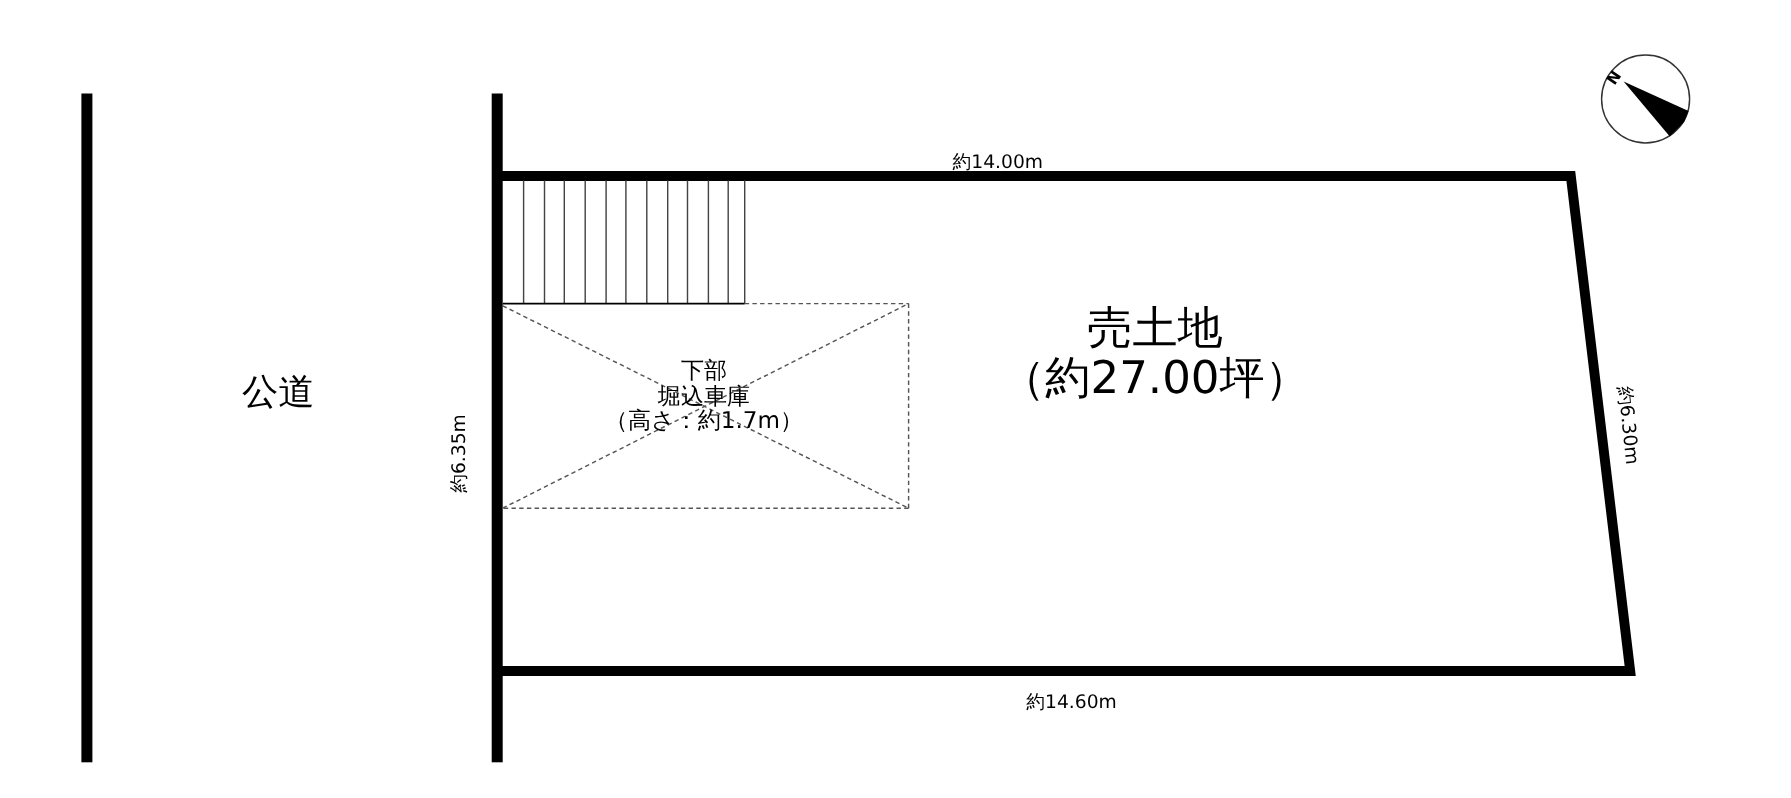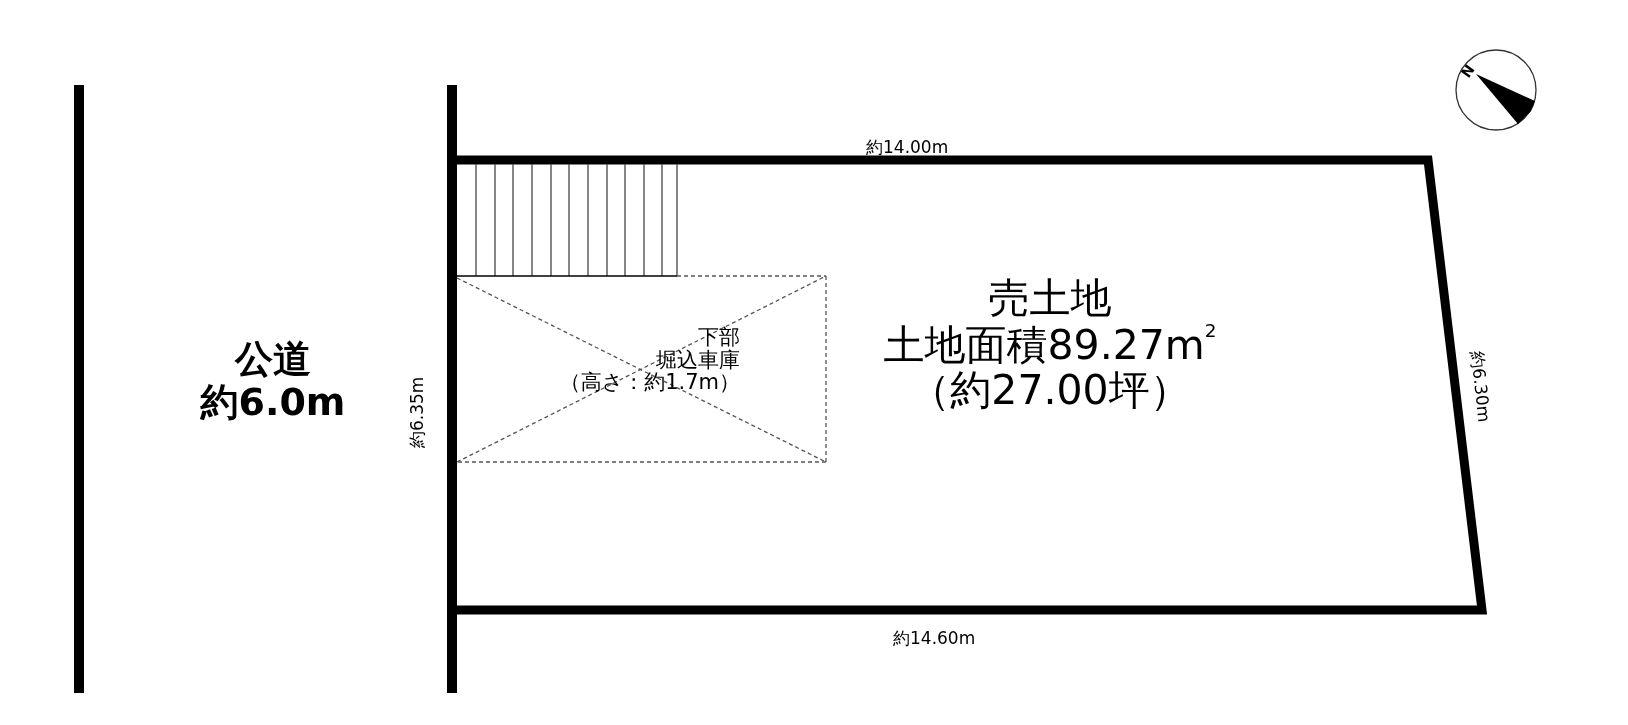--- a/index.html
+++ b/index.html
@@ -1,25 +1,25 @@
 <!DOCTYPE html>
 <html><head>
 <meta charset="utf-8">
 <style>
   html, body { margin: 0; padding: 0; background: #ffffff; }
   body { width: 1628px; height: 725px; position: relative; overflow: hidden;
          font-family: "DejaVu Sans", "Liberation Sans", sans-serif; color: #000; }
   svg.plan { position: absolute; left: 0; top: 0; }
   .lbl { position: absolute; text-align: center; line-height: 1.12; white-space: nowrap; }
-  .road { left: 178px; top: 338px; width: 190px; font-size: 38px; font-weight: bold; }
-  .garage { left: 540px; top: 326px; width: 200px; font-size: 21px; line-height: 1.08; text-align: right; }
+  .road { left: 158px; top: 338px; width: 190px; font-size: 33px; }
+  .garage { left: 540px; top: 326px; width: 200px; font-size: 21px; line-height: 1.08; }
   .main { left: 830px; top: 276px; width: 440px; font-size: 41px; line-height: 1.1; }
   .dim { position: absolute; font-size: 17px; white-space: nowrap; }
   .dim-top { left: 866px; top: 136px; }
-  .dim-bottom { left: 893px; top: 627px; }
+  .dim-bottom { left: 933px; top: 627px; }
   .dim-left { left: 406px; top: 448px; transform-origin: 0 0; transform: rotate(-90deg); }
   .dim-right { left: 1488px; top: 350px; transform-origin: 0 0; transform: rotate(84deg); }
   sup { font-size: 0.45em; vertical-align: 1.2em; }
 </style>
 </head>
 <body>
 
 <svg class="plan" width="1628" height="725" viewBox="0 0 1628 725" xmlns="http://www.w3.org/2000/svg">
 
   <rect x="74" y="85" width="10" height="608" fill="#000"></rect>
@@ -55,31 +55,29 @@
   <g>
     <circle cx="1496" cy="90" r="40" fill="#fff" stroke="#333" stroke-width="1.3"></circle>
     <polygon points="1476,74 1535,101 1531,111 1518,124" fill="#000"></polygon>
   </g>
 </svg>
 
 <div class="dim" style="left:1462px; top:63px; font-size:14px; font-weight:bold; transform:rotate(-55deg);">N</div>
 
 <div class="lbl road">
   <div>公道</div>
-  <div>約6.0m</div>
 </div>
 
 <div class="lbl garage">
   <div>下部</div>
   <div>堀込車庫</div>
   <div>（高さ：約1.7m）</div>
 </div>
 
 <div class="lbl main">
   <div>売土地</div>
-  <div><span>土地面積89.27m</span><sup>2</sup></div>
   <div>（約27.00坪）</div>
 </div>
 
 <div class="dim dim-top">約14.00m</div>
 <div class="dim dim-bottom">約14.60m</div>
 <div class="dim dim-left">約6.35m</div>
 <div class="dim dim-right">約6.30m</div>
 
 </body></html>

